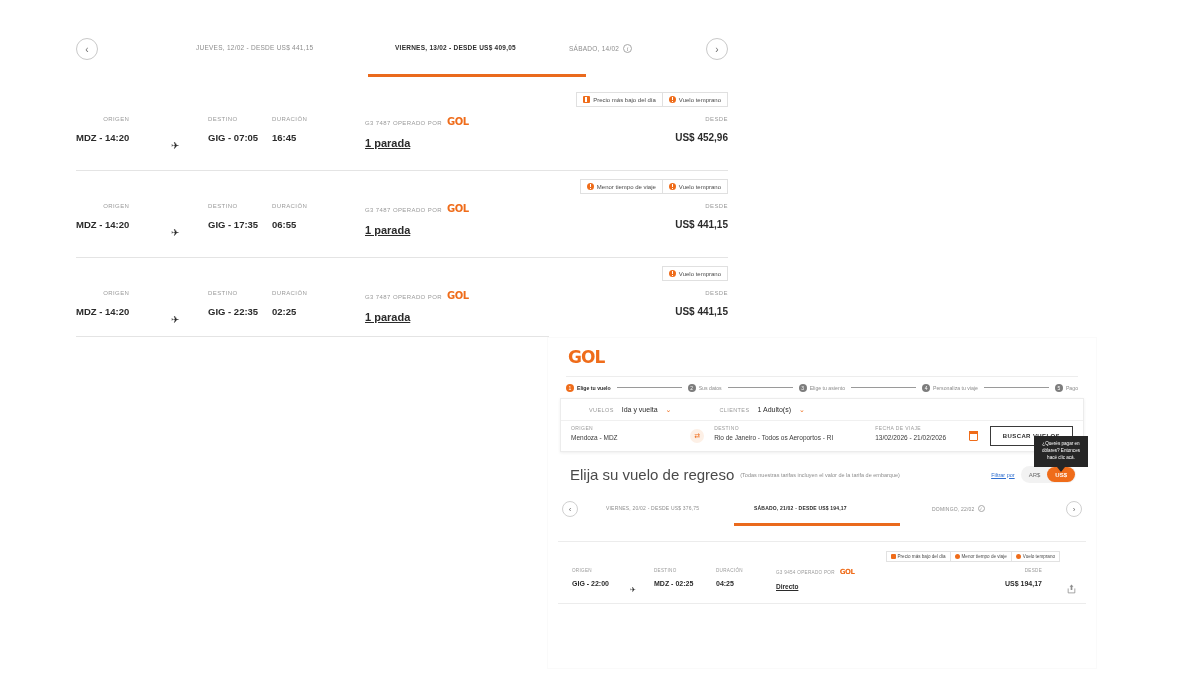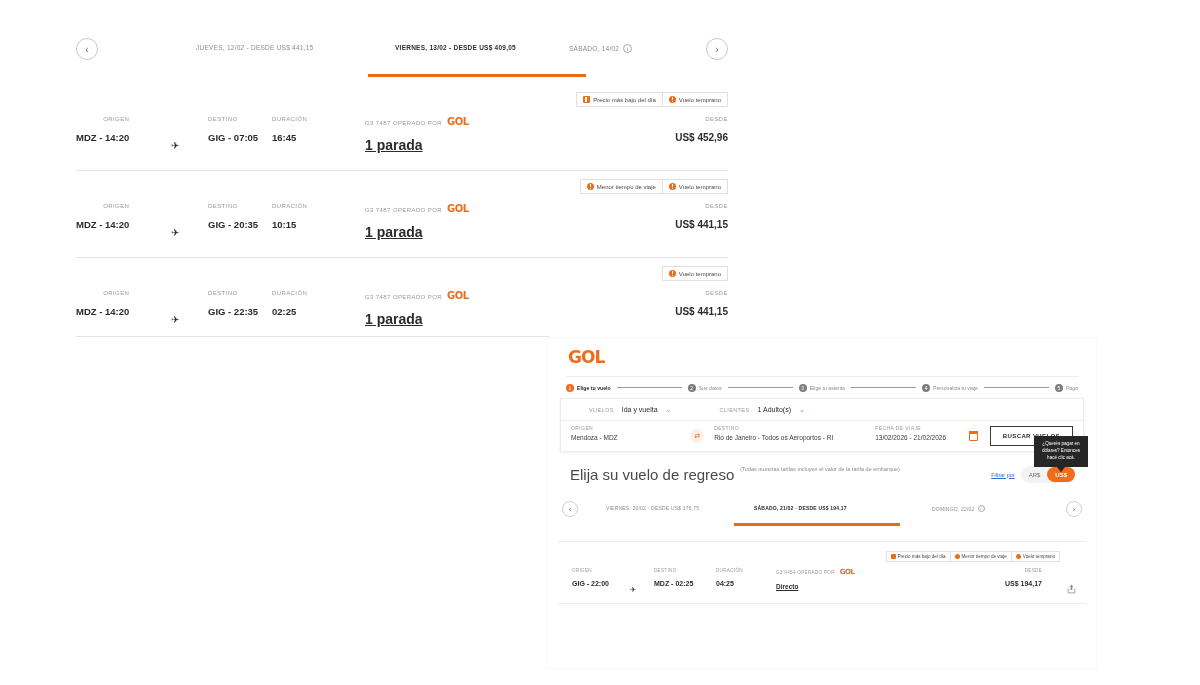--- a/index.html
+++ b/index.html
@@ -110,21 +110,21 @@
 
   .planeicon{
     position:absolute; left:95px; top:24px; color:#2b2b2b; font-size:10px;
   }
   .operline{ display:flex; align-items:baseline; gap:5px; }
   .gollogo{
     font-weight:bold; letter-spacing:-.5px; color:#ef6c1a;
     font-family:"DejaVu Sans", sans-serif;
   }
   .stops{
-    font-size:14px; color:#2b2b2b; font-weight:bold;
+    font-size:11px; color:#2b2b2b; font-weight:bold;
     text-decoration:underline; cursor:pointer;
   }
 
   
   #inner-panel{
     position:absolute; left:548px; top:338px; width:548px; height:330px;
     background:#ffffff;
     box-shadow:0 0 0 1px rgba(0,0,0,0.02);
   }
   .inner-head{
@@ -196,21 +196,21 @@
     background:#262626; color:#fff; font-size:4.6px; line-height:1.5;
     padding:5px 4px; text-align:center; z-index:30;
   }
   .tooltip::after{
     content:""; position:absolute; left:50%; margin-left:-4px; bottom:-5px;
     border-left:4px solid transparent; border-right:4px solid transparent;
     border-top:5px solid #262626;
   }
 
   .titlerow{
-    display:flex; align-items:flex-start; padding:14px 20px 0 22px;
+    display:flex; align-items:center; padding:14px 20px 0 22px;
   }
   .big-title{
     font-size:15px; color:#4a4a4a; font-weight:normal;
   }
   .sub-title{
     font-size:5.5px; color:#8d8d8d; margin-left:6px;
   }
   .filtzone{
     margin-left:auto; display:flex; align-items:center; gap:6px;
   }
@@ -364,25 +364,25 @@
       </div>
     </div>
     <div class="fgrid">
       <div class="col origen">
         <div class="lbl">ORIGEN</div>
         <div class="val">MDZ - 14:20</div>
       </div>
       <div class="planeicon">✈</div>
       <div class="col destino">
         <div class="lbl">DESTINO</div>
-        <div class="val">GIG - 20:35</div>
+        <div class="val">GIG - 17:35</div>
       </div>
       <div class="col duracion">
         <div class="lbl">DURACIÓN</div>
-        <div class="val">10:15</div>
+        <div class="val">06:55</div>
       </div>
       <div class="col oper">
         <div class="lbl operline">
           <span>G3 7487 OPERADO POR</span>
           <span class="gollogo" style="font-size:10px;">GOL</span>
         </div>
         <div class="stops">1 parada</div>
       </div>
       <div class="col desde">
         <div class="lbl">DESDE</div>

